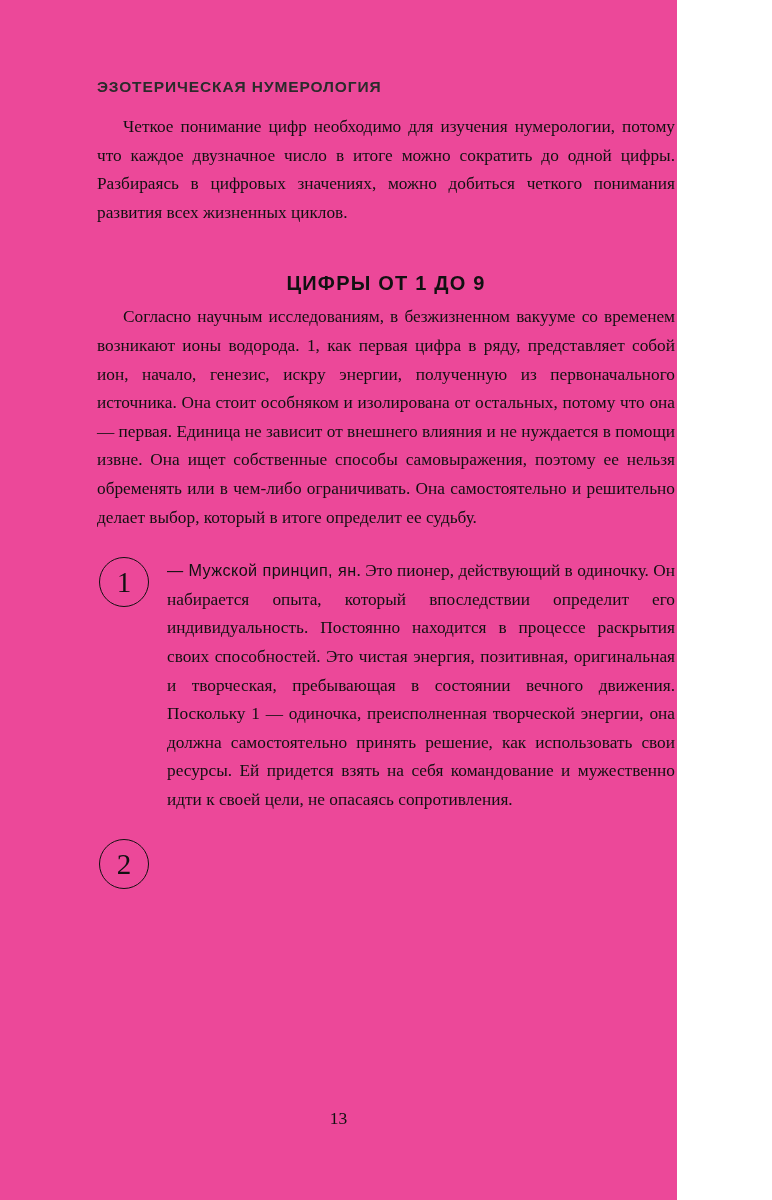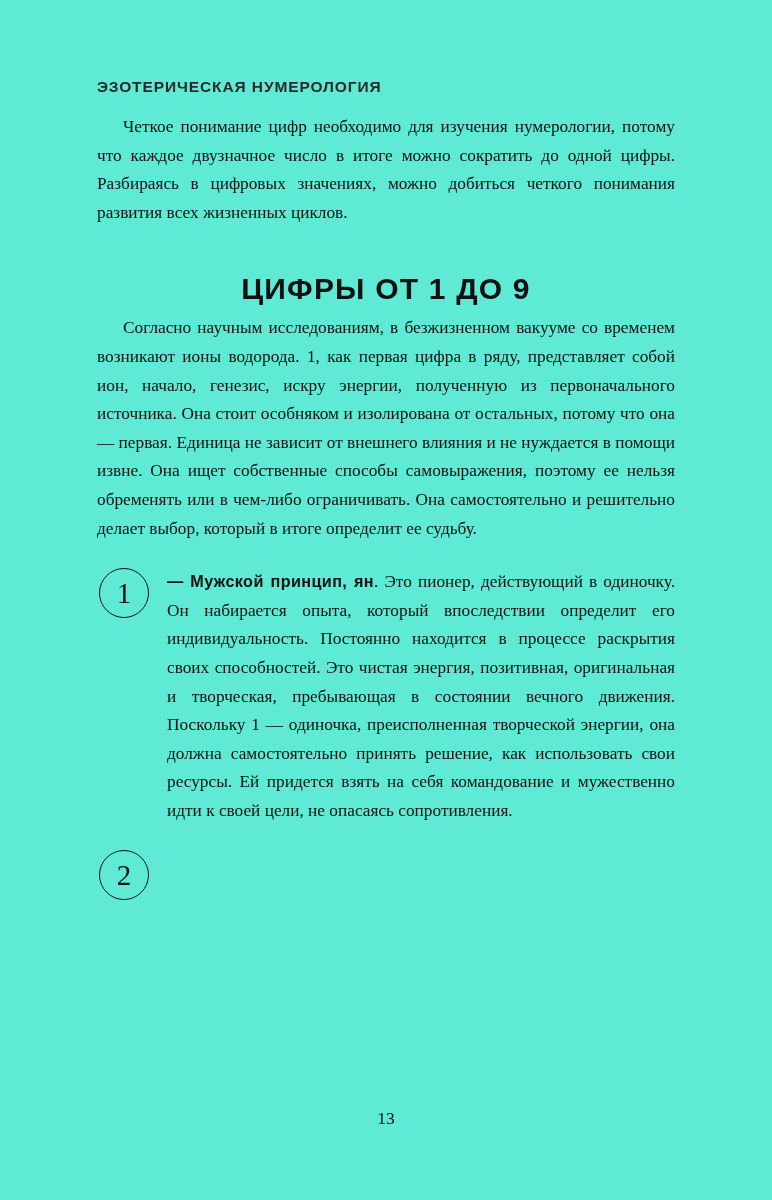--- a/index.html
+++ b/index.html
@@ -2,23 +2,23 @@
 <html lang="ru"><head>
 <meta charset="utf-8">
 <style>
   html, body {
     margin: 0;
     padding: 0;
     background: #ffffff;
   }
   .page {
     position: relative;
-    width: 772px;
+    width: 677px;
     height: 1200px;
-    background: #5eead4;
+    background: #ec4899;
     overflow: hidden;
     font-family: "Liberation Serif", serif;
     color: #111111;
   }
   .content {
     position: absolute;
     left: 97px;
     top: 0;
     width: 578px;
     height: 1200px;
@@ -44,21 +44,21 @@
     margin-top: 17px;
     text-indent: 26px;
   }
   h1.section-title {
     margin: 0;
     padding-top: 45px;
     padding-bottom: 8px;
     text-align: center;
     font-family: "Liberation Sans", sans-serif;
     font-weight: bold;
-    font-size: 30px;
+    font-size: 20px;
     letter-spacing: 1.2px;
     color: #111111;
     text-transform: uppercase;
   }
   .after-title {
     text-indent: 26px;
   }
   .entry {
     position: relative;
     margin-top: 24px;
@@ -79,21 +79,21 @@
     font-family: "Liberation Serif", serif;
     font-size: 29px;
     line-height: 1;
     color: #111111;
   }
   .entry p + p {
     margin-top: 0;
   }
   .entry .lead strong {
     font-family: "Liberation Sans", sans-serif;
-    font-weight: bold;
+    font-weight: normal;
     font-size: 16.2px;
     letter-spacing: 0.4px;
   }
   .folio {
     position: absolute;
     left: 0;
     right: 0;
     top: 1108px;
     text-align: center;
     font-size: 17.5px;

